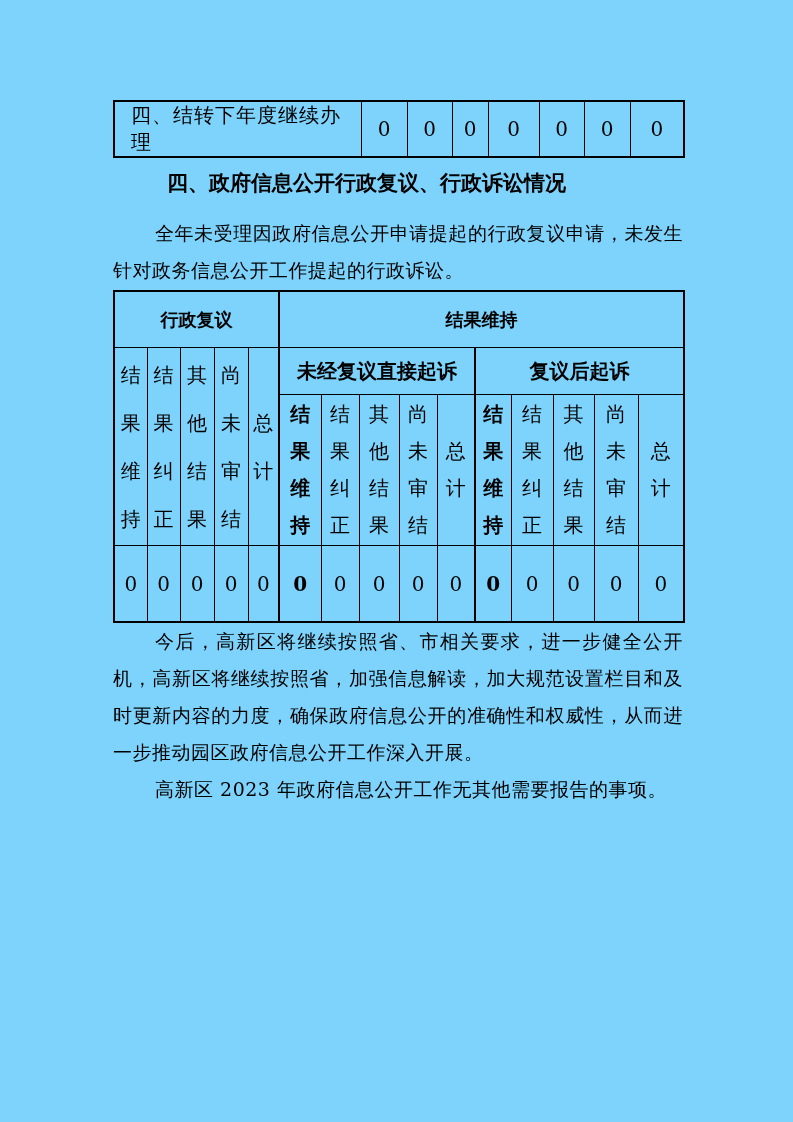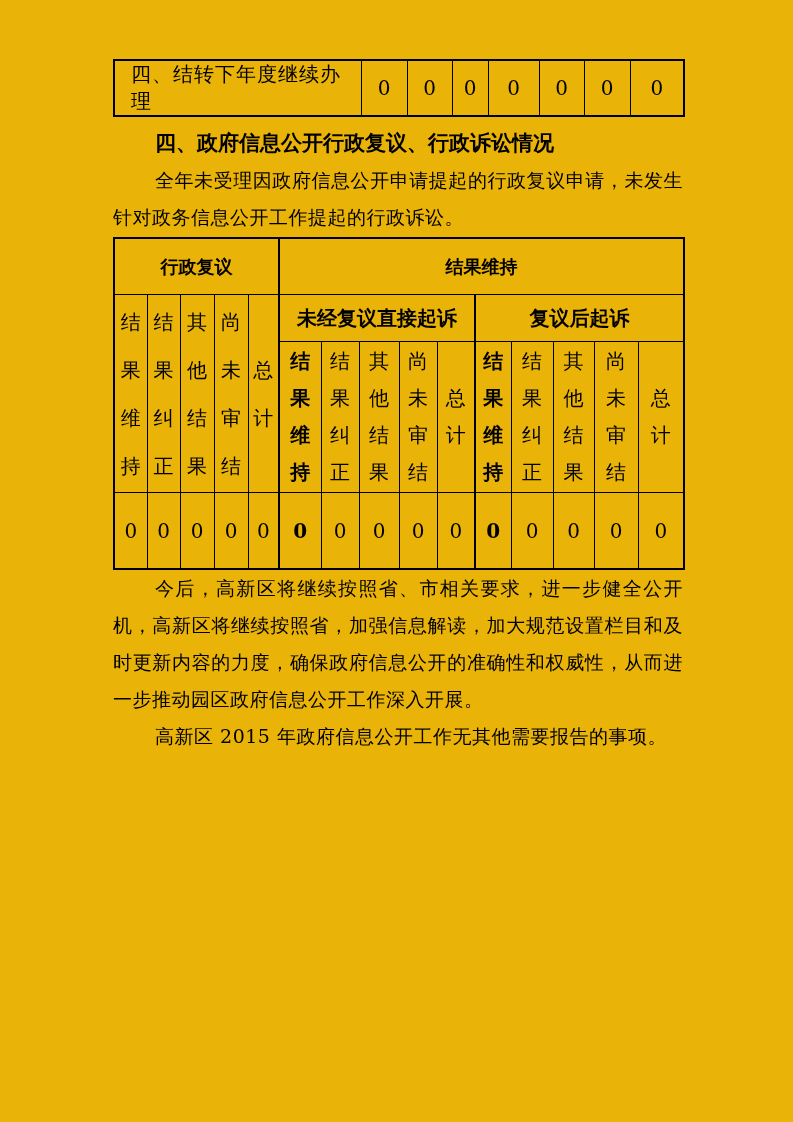--- a/index.html
+++ b/index.html
@@ -1,44 +1,44 @@
 <!DOCTYPE html>
 <html><head>
 <meta charset="utf-8">
 <style>
   html, body { margin: 0; padding: 0; background: #888; }
   .page {
     position: relative;
     width: 793px;
     height: 1122px;
     margin: 0 auto;
-    background: #eab308;
+    background: #7dd3fc;
     box-sizing: border-box;
-    padding: 59px 110px 0 113px;
+    padding: 100px 110px 0 113px;
     font-family: "DejaVu Serif", "Liberation Serif", serif;
     color: #000000;
     overflow: hidden;
   }
 
   
   .para {
     font-size: 19px;
     line-height: 37px;
     text-align: justify;
     text-indent: 42px;
     margin: 0;
     letter-spacing: 0.5px;
   }
   .heading {
-    font-family: Liberation Serif, serif;
+    font-family: Liberation Mono, monospace;
     font-weight: bold;
     font-size: 21px;
     line-height: 37px;
     text-indent: 42px;
-    margin: 0;
+    margin: 12px;
   }
   .heading.first { margin-top: 8px; }
 
   
   table { border-collapse: collapse; table-layout: fixed; }
   .carry-table {
     width: 570px;
     border: 2px solid #000;
     font-size: 20px;
   }
@@ -183,15 +183,15 @@
       <td>0</td>
       <td>0</td>
       <td>0</td>
       <td>0</td>
     </tr>
   </tbody>
     </table>
 
   <p class="para">今后，高新区将继续按照省、市相关要求，进一步健全公开机，高新区将继续按照省，加强信息解读，加大规范设置栏目和及时更新内容的力度，确保政府信息公开的准确性和权威性，从而进一步推动园区政府信息公开工作深入开展。</p>
 
-  <p class="para">高新区 2015 年政府信息公开工作无其他需要报告的事项。</p>
+  <p class="para">高新区 2023 年政府信息公开工作无其他需要报告的事项。</p>
 
 </div>
 
 </body></html>

